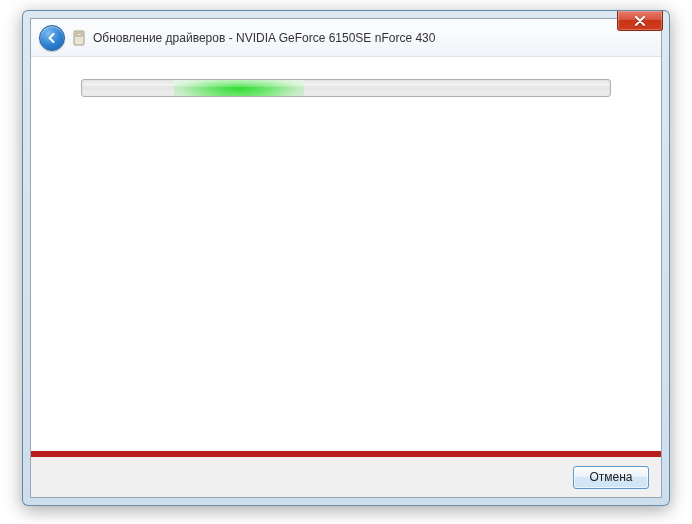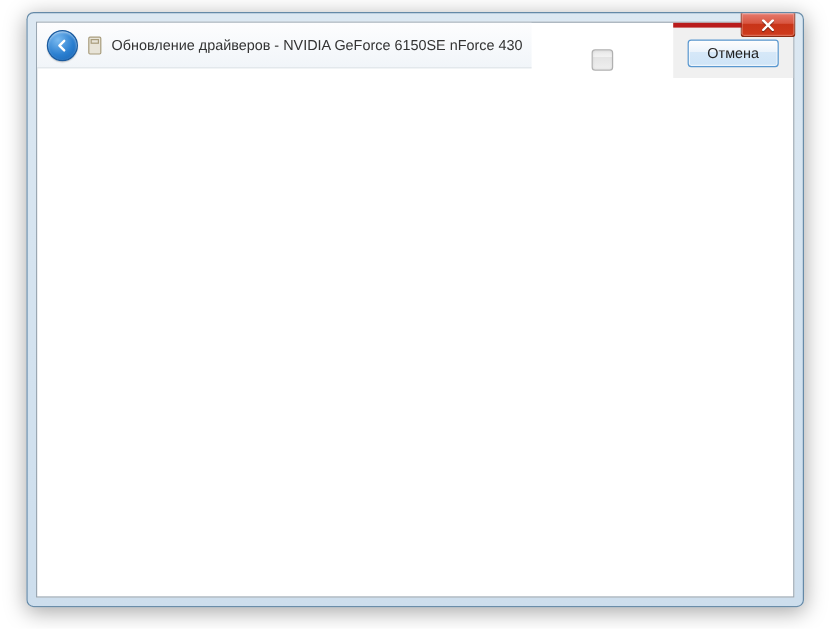--- a/index.html
+++ b/index.html
@@ -43,21 +43,21 @@
       box-shadow: inset 0 0 0 1px rgba(255,255,255,0.25);
       cursor: pointer;
     }
     .close-btn svg { filter: drop-shadow(0 1px 0 rgba(0,0,0,0.4)); }
     .client-area {
       width: 100%;
       height: 100%;
       background: #fff;
       border: 1px solid #9aa7b2;
       display: flex;
-      flex-direction: row;
+      flex-direction: column;
     }
     .header-bar {
       height: 38px;
       background: linear-gradient(to bottom, #fdfdfe 0%, #f1f5f9 100%);
       border-bottom: 1px solid #dde3e8;
       display: flex;
       align-items: center;
       padding: 0 8px;
       gap: 7px;
     }
@@ -119,21 +119,21 @@
     }
     .progress-glow::after {
       content:"";
       position:absolute;
       inset:0;
       background: linear-gradient(to bottom, rgba(255,255,255,0.55) 0%, rgba(255,255,255,0.15) 45%, rgba(255,255,255,0) 46%);
     }
     .footer {
       height: 46px;
       background: #f0f0f0;
-      border-top: 4px solid #b91c1c;
+      border-top: 6px solid #b91c1c;
       display: flex;
       align-items: center;
       justify-content: flex-end;
       padding: 0 12px;
     }
     .btn {
       min-width: 76px;
       height: 23px;
       font-size: 12px;
       color: #222;

